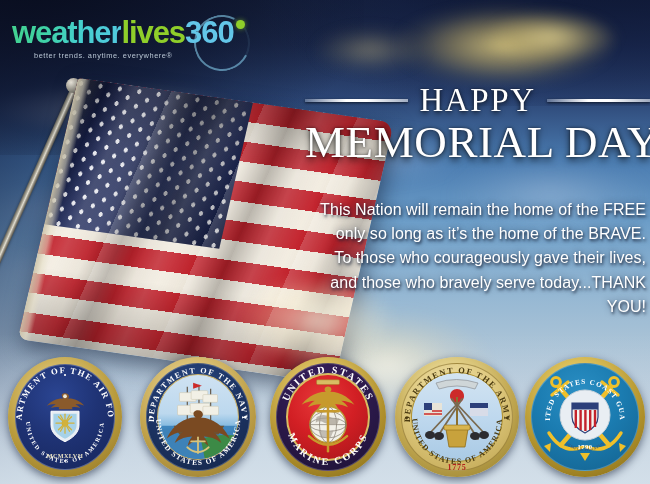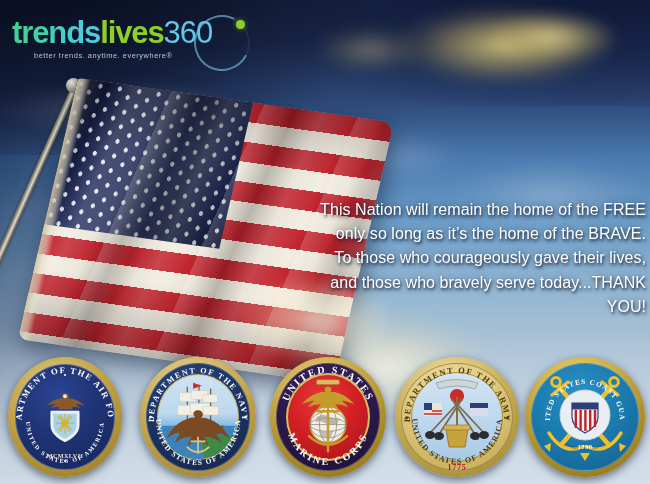--- a/index.html
+++ b/index.html
@@ -203,21 +203,21 @@
   .logo-wordmark{
     position:absolute;left:4px;top:0;
     font-size:31px;font-weight:bold;letter-spacing:-1.1px;
     line-height:34px;white-space:nowrap;
   }
   .w-weather{
     background:linear-gradient(100deg,#43d18f 0%,#3fd2a6 32%,#46cfd0 64%,#53c9e0 100%);
     -webkit-background-clip:text;background-clip:text;color:transparent;
   }
   .w-trends{color:#8fce2a;}
-  .w-360{color:#63c6e8;font-weight:400;letter-spacing:-1px;margin-top:8px;}
+  .w-360{color:#63c6e8;font-weight:700;letter-spacing:-1px;margin-top:8px;}
   .logo-tag{
     position:absolute;left:26px;top:35px;
     font-size:7.4px;letter-spacing:.55px;color:#b9c6d4;white-space:nowrap;
     font-weight:500;
   }
   .logo-ring{
     position:absolute;left:186px;top:-1px;width:52px;height:52px;
     border:2px solid rgba(128,196,226,.62);border-radius:50%;
     border-right-color:rgba(128,196,226,.10);
     transform:rotate(-18deg);
@@ -390,24 +390,32 @@
       <div class="stripe-light"></div>
       <div class="flag-fold-shadow"></div>
       <div class="flag-hem"></div>
     </div>
     <div class="flag-sunbloom"></div>
   </div>
 
   <div id="logo">
     <div class="logo-ring"></div>
     <div class="logo-dot"></div>
-    <div class="logo-wordmark"><span class="w-weather">trends</span><span class="w-trends">lives</span><span class="w-360">360</span></div>
+    <div class="logo-wordmark"><span class="w-weather">weather</span><span class="w-trends">lives</span><span class="w-360">360</span></div>
     <div class="logo-tag">better trends. anytime. everywhere®</div>
   </div>
 
+  <div id="headline">
+    <div class="hl-row">
+      <span class="hl-rule"></span>
+      <span class="hl-happy">HAPPY</span>
+      <span class="hl-rule"></span>
+    </div>
+    <div class="hl-memorial">MEMORIAL DAY</div>
+  </div>
 
   <div id="quote">This Nation will remain the home of the FREE only so long as it’s the home of the BRAVE. To those who courageously gave their lives, and those who bravely serve today...THANK YOU!</div>
 
   <div class="seal" id="seal-af">
     <div class="disc"></div>
     <svg class="seal-ring-txt" viewBox="0 0 114 120">
       <defs>
         <path id="afTop" d="M 14,62 A 43,46 0 0 1 100,62"></path>
         <path id="afBot" d="M 18,64 A 39,42 0 0 0 96,64"></path>
       </defs>

